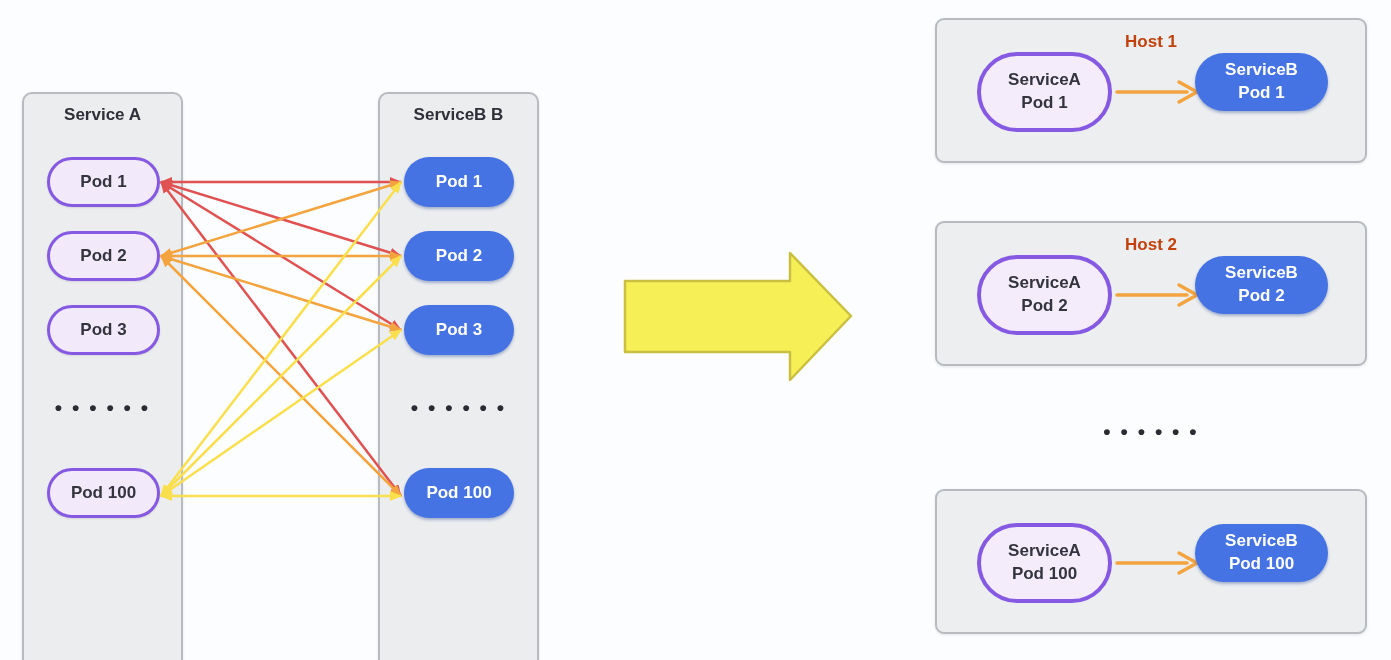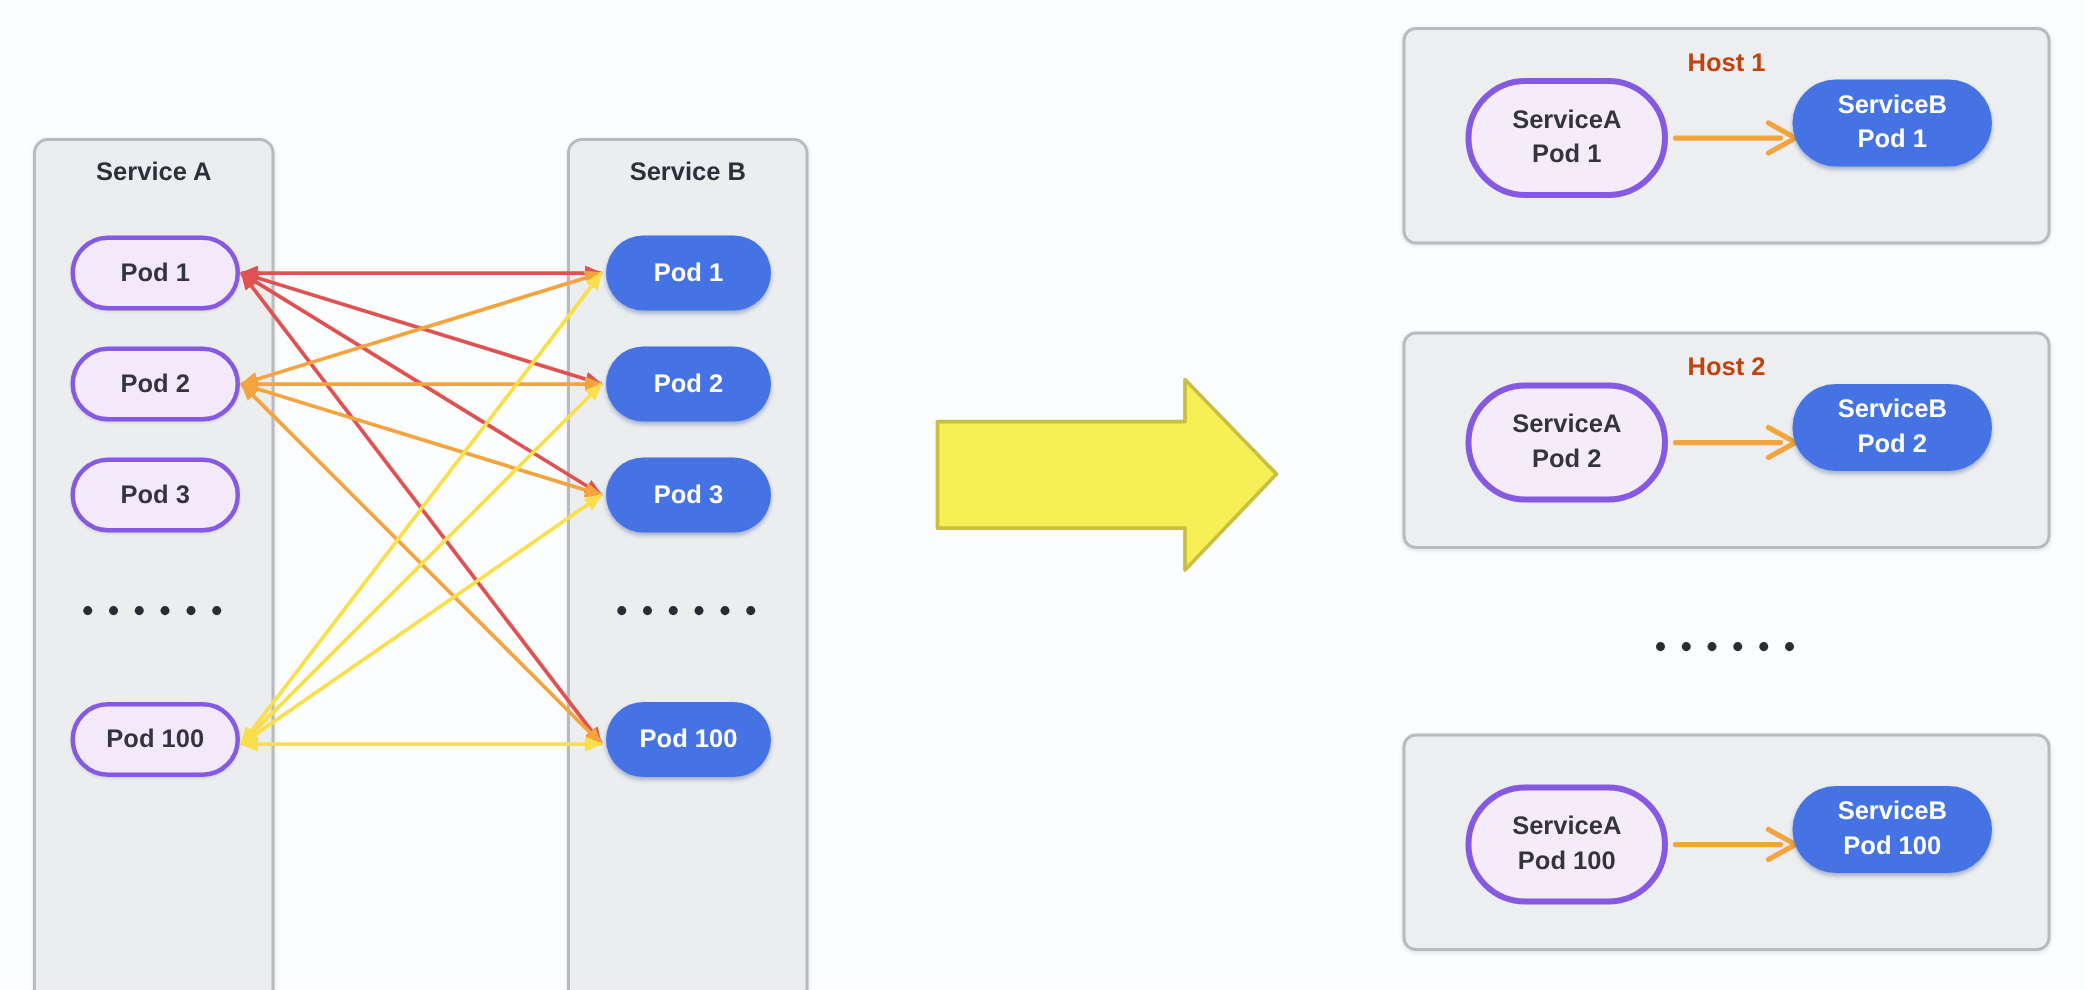--- a/index.html
+++ b/index.html
@@ -94,21 +94,21 @@
     <div class="pod pod-a row3">
         <span>Pod 3</span>
       </div>
     <div class="dots svc-dots">• • • • • •</div>
     <div class="pod pod-a row4">
         <span>Pod 100</span>
       </div>
   </div>
 
   <div class="svc-panel b">
-    <div class="svc-title">Service B</div>
+    <div class="svc-title">ServiceB B</div>
     <div class="pod pod-b row1">
         <span>Pod 1</span>
       </div>
     <div class="pod pod-b row2">
         <span>Pod 2</span>
       </div>
     <div class="pod pod-b row3">
         <span>Pod 3</span>
       </div>
     <div class="dots svc-dots">• • • • • •</div>

